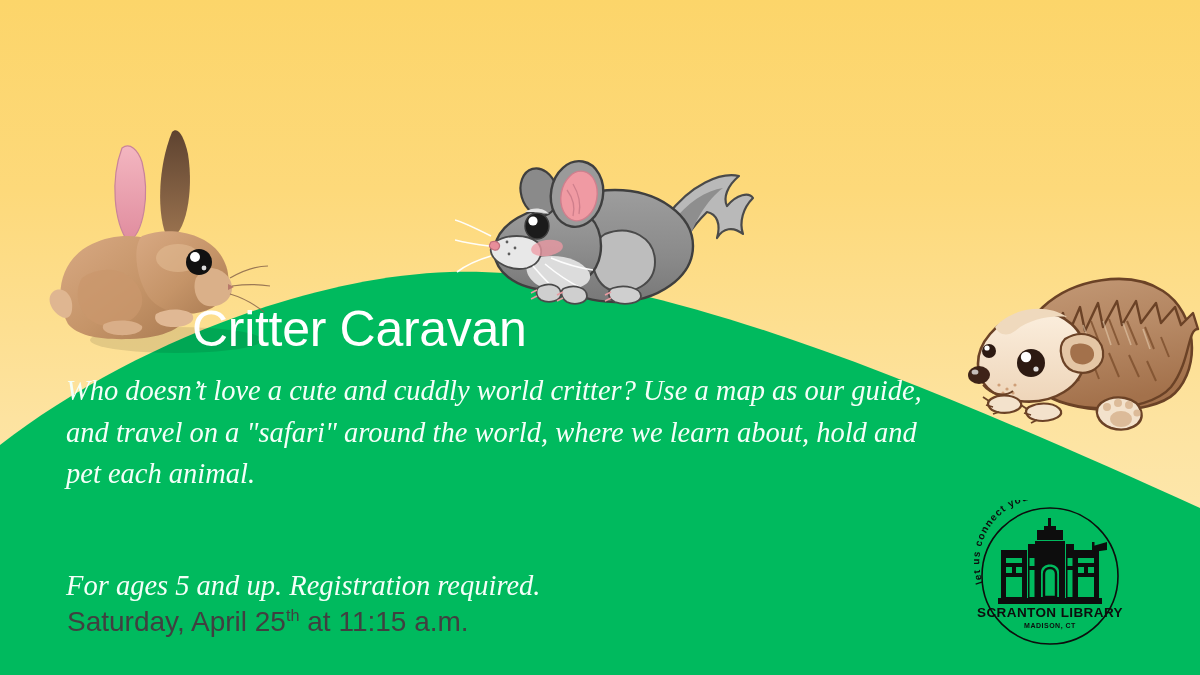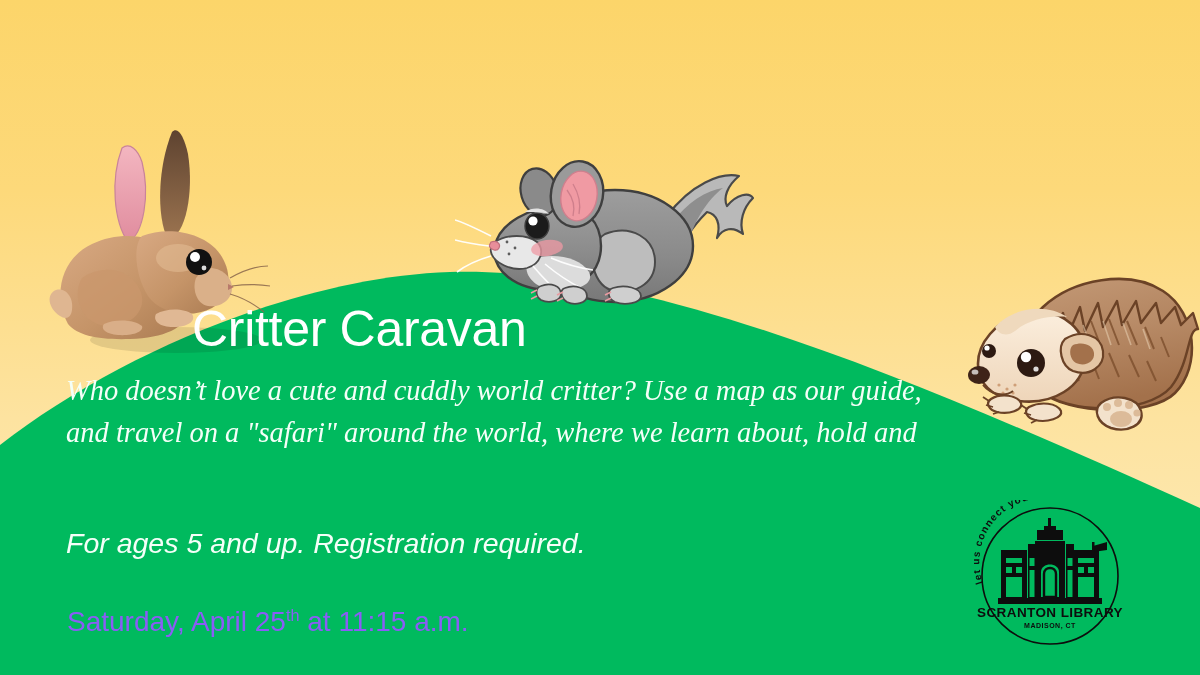--- a/index.html
+++ b/index.html
@@ -56,36 +56,36 @@
   .body-line {
     font-family: "Liberation Serif", serif;
     font-style: italic;
     font-size: 28.5px;
     line-height: 41.5px;
     color: #f4fff8;
     white-space: nowrap;
   }
   .spacer-line { height: 42px; }
   .ages-line {
-    font-family: Liberation Sans, sans-serif;
+    font-family: Liberation Serif, serif;
     font-style: italic;
     font-size: 28.5px;
     line-height: 41.5px;
     color: #f4fff8;
     white-space: nowrap;
     margin-top: 28px;
   }
   .date-line {
     position: absolute;
     left: 67px;
     top: 605px;
     font-family: "Liberation Sans", sans-serif;
     font-size: 28px;
     line-height: 34px;
-    color: #8b5cf6;
+    color: #404040;
     white-space: nowrap;
   }
   .date-line sup {
     font-size: 0.58em;
     vertical-align: super;
     line-height: 0;
   }
 
   
   #logo {
@@ -282,20 +282,21 @@
     <circle cx="163" cy="168" r="4" fill="#dcbb99"></circle>
     <circle cx="174" cy="170" r="4" fill="#dcbb99"></circle>
     <circle cx="182" cy="178" r="3.6" fill="#dcbb99"></circle>
   </svg>
 
   <div class="title">Critter Caravan</div>
 
   <div class="body-block">
     <div class="body-line">Who doesn’t love a cute and cuddly world critter? Use a map as our guide,</div>
     <div class="body-line">and travel on a "safari" around the world, where we learn about, hold and</div>
+    <div class="body-line">pet each animal.</div>
     <div class="spacer-line"></div>
     <div class="ages-line">For ages 5 and up. Registration required.</div>
   </div>
 
   <div class="date-line"><span>Saturday, April 25</span><sup>th</sup><span> at 11:15 a.m.</span></div>
 
   <svg id="logo" viewBox="0 0 152 152">
     <defs>
       <path id="taglineArc" d="M 14,94 A 62,62 0 0 1 124,30" fill="none"></path>
     </defs>

